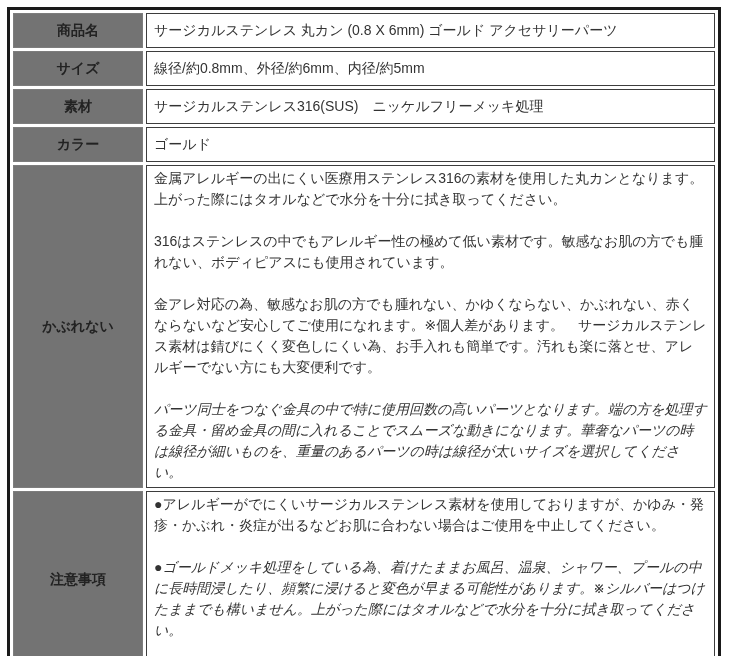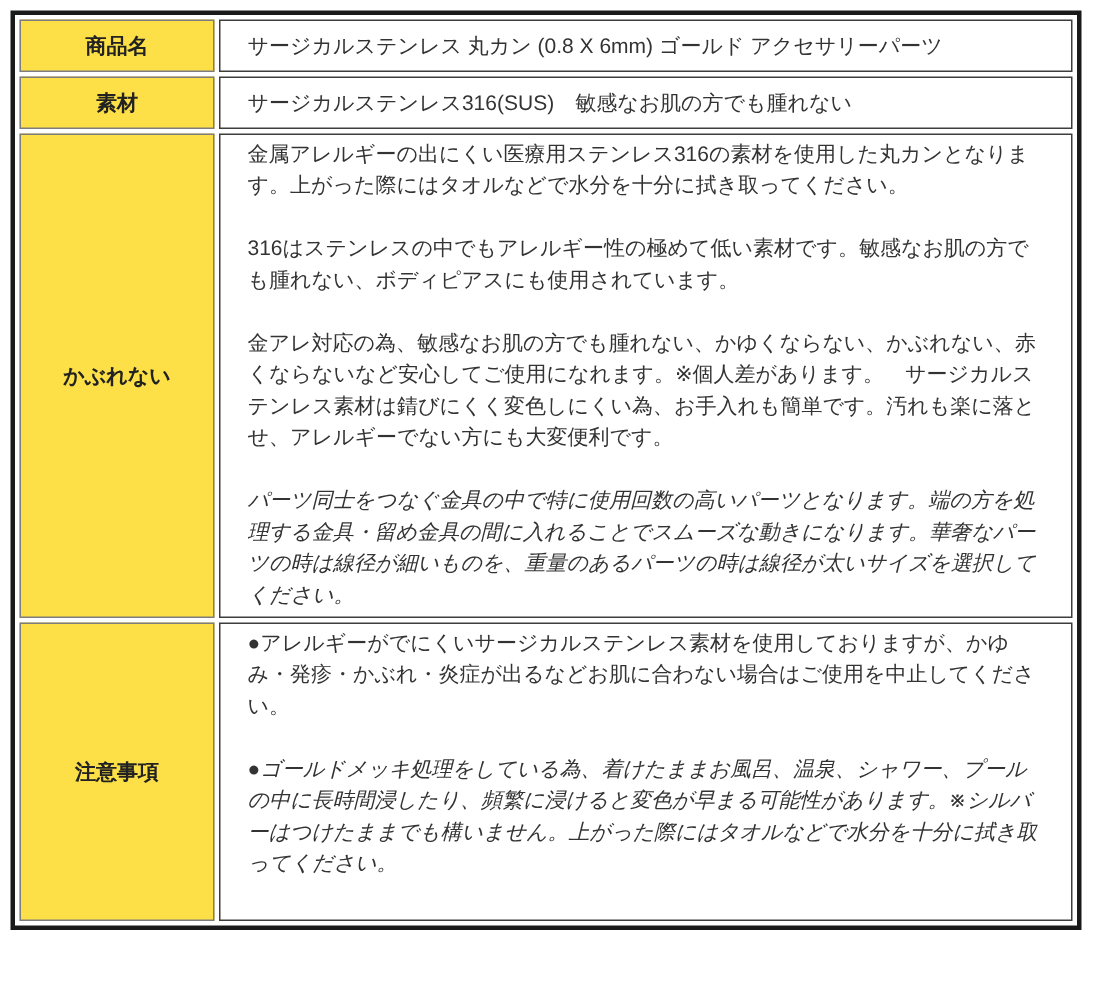--- a/index.html
+++ b/index.html
@@ -17,38 +17,38 @@
   table.spec-table {
     border-collapse: separate;
     border-spacing: 3px;
     border: 3px solid #1a1a1a;
     background: #ffffff;
     width: 714px;
     table-layout: fixed;
   }
   col.c-label { width: 130px; }
   th.label-cell {
-    background: #fde047;
+    background: #737373;
     border: 1px solid #7d7d7d;
     font-size: 14px;
     font-weight: bold;
     color: #222222;
     text-align: center;
     vertical-align: middle;
     padding: 4px 2px;
   }
   td.value-cell {
     background: #ffffff;
     border: 1px solid #3d3d3d;
     font-size: 14px;
     color: #333333;
     line-height: 21px;
     text-align: left;
     vertical-align: middle;
-    padding: 3px 18px;
+    padding: 3px 7px;
     word-break: break-all;
   }
   tr.row-s th.label-cell,
   tr.row-s td.value-cell {
     height: 25px;
   }
   td.multi {
     vertical-align: top;
     padding-top: 2px;
     padding-bottom: 4px;
@@ -71,22 +71,30 @@
   <colgroup>
     <col class="c-label">
     <col class="c-value">
   </colgroup>
   <tbody>
     <tr class="row-s">
       <th class="label-cell">商品名</th>
       <td class="value-cell">サージカルステンレス 丸カン (0.8 X 6mm) ゴールド アクセサリーパーツ</td>
     </tr>
     <tr class="row-s">
+      <th class="label-cell">サイズ</th>
+      <td class="value-cell">線径/約0.8mm、外径/約6mm、内径/約5mm</td>
+    </tr>
+    <tr class="row-s">
       <th class="label-cell">素材</th>
-      <td class="value-cell">サージカルステンレス316(SUS)　敏感なお肌の方でも腫れない</td>
+      <td class="value-cell">サージカルステンレス316(SUS)　ニッケルフリーメッキ処理</td>
+    </tr>
+    <tr class="row-s">
+      <th class="label-cell">カラー</th>
+      <td class="value-cell">ゴールド</td>
     </tr>
     <tr>
       <th class="label-cell">かぶれない</th>
       <td class="value-cell multi">
         <p>金属アレルギーの出にくい医療用ステンレス316の素材を使用した丸カンとなります。上がった際にはタオルなどで水分を十分に拭き取ってください。</p>
         <p>316はステンレスの中でもアレルギー性の極めて低い素材です。敏感なお肌の方でも腫れない、ボディピアスにも使用されています。</p>
         <p>金アレ対応の為、敏感なお肌の方でも腫れない、かゆくならない、かぶれない、赤くならないなど安心してご使用になれます。※個人差があります。　サージカルステンレス素材は錆びにくく変色しにくい為、お手入れも簡単です。汚れも楽に落とせ、アレルギーでない方にも大変便利です。</p>
         <p>パーツ同士をつなぐ金具の中で特に使用回数の高いパーツとなります。端の方を処理する金具・留め金具の間に入れることでスムーズな動きになります。華奢なパーツの時は線径が細いものを、重量のあるパーツの時は線径が太いサイズを選択してください。</p>
       </td>
     </tr>

